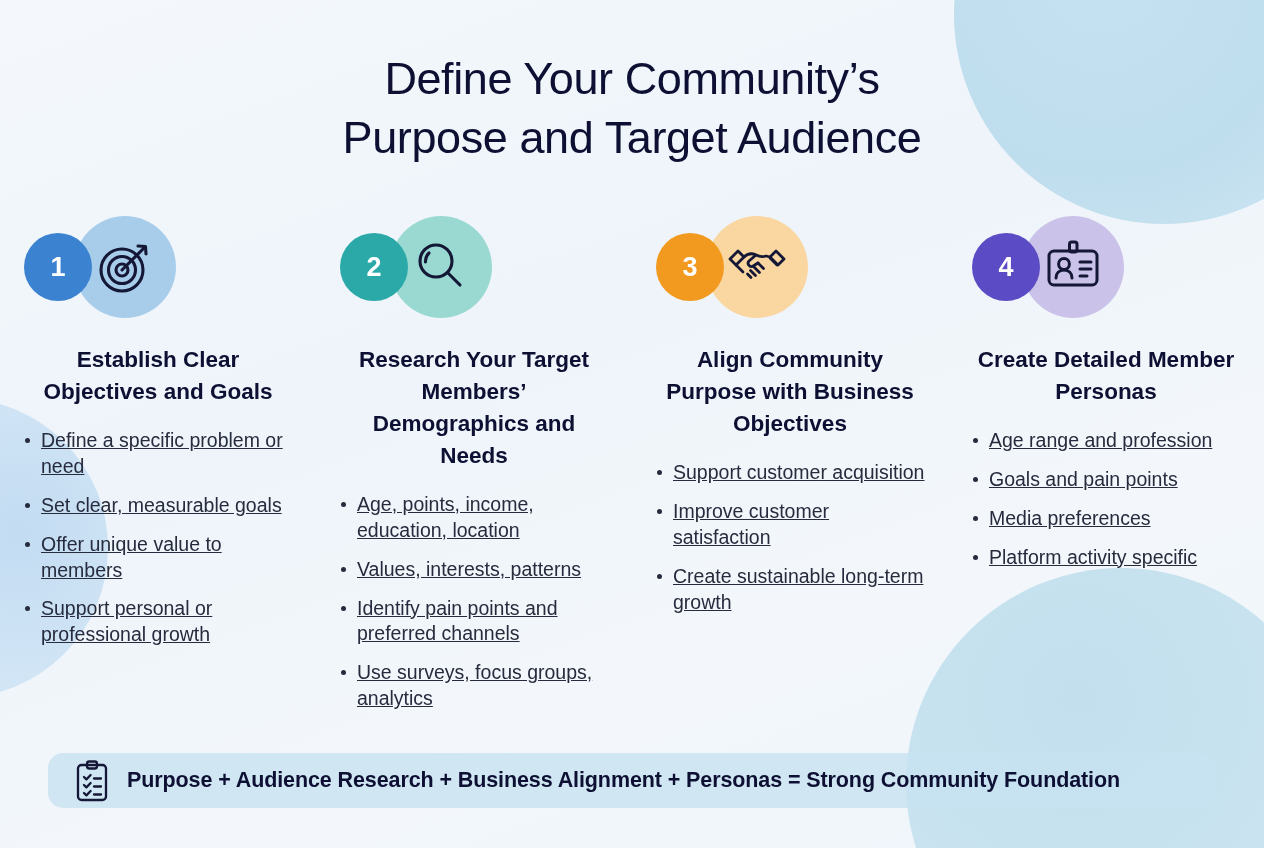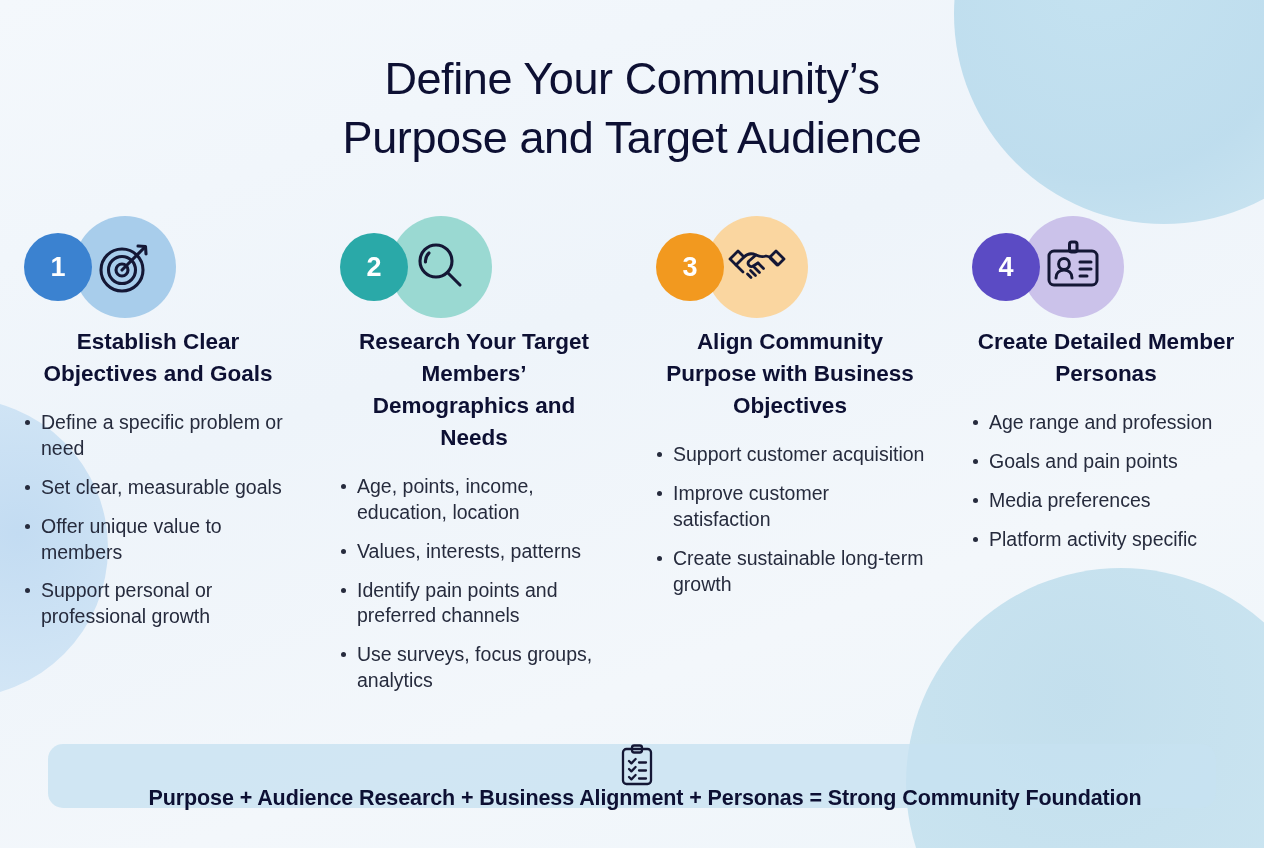--- a/index.html
+++ b/index.html
@@ -88,62 +88,62 @@
     position: relative;
     z-index: 1;
     margin-left: -18px;
     width: 102px; height: 102px;
     border-radius: 50%;
     display: flex; align-items: center; justify-content: center;
   }
   .icon-circle svg { display: block; }
 
   .col-title {
-    margin-top: 8px;
+    margin-top: 26px;
     text-align: center;
     color: #0d1033;
     font-size: 22.5px;
     font-weight: bold;
     line-height: 1.42;
     padding: 0 4px;
   }
 
   .bullets {
     margin-top: 20px;
     list-style: none;
   }
   .bullets li {
     position: relative;
     padding-left: 19px;
     margin-bottom: 13px;
     color: #262b3d;
     font-size: 19.5px;
     line-height: 1.33;
+    text-decoration: underline;
   }
   .bullets li::before {
     content: "";
     position: absolute;
     left: 3px; top: 10px;
     width: 5px; height: 5px;
     border-radius: 50%;
     background: #262b3d;
   }
 
   
   .footer {
     position: absolute;
     left: 48px; right: 48px; bottom: 40px;
-    height: 64px;
+    height: 55px;
     background: rgba(199, 226, 241, 0.78);
     border-radius: 15px;
     display: flex;
     align-items: center;
     padding-left: 26px;
     z-index: 5;
-    flex-direction: column;
   }
   .footer-icon { flex: 0 0 auto; margin-right: 17px; display: flex; }
   .footer-text {
     color: #0d1033;
     font-size: 21.5px;
     font-weight: bold;
     letter-spacing: -0.1px;
   }
 </style>
 </head>

